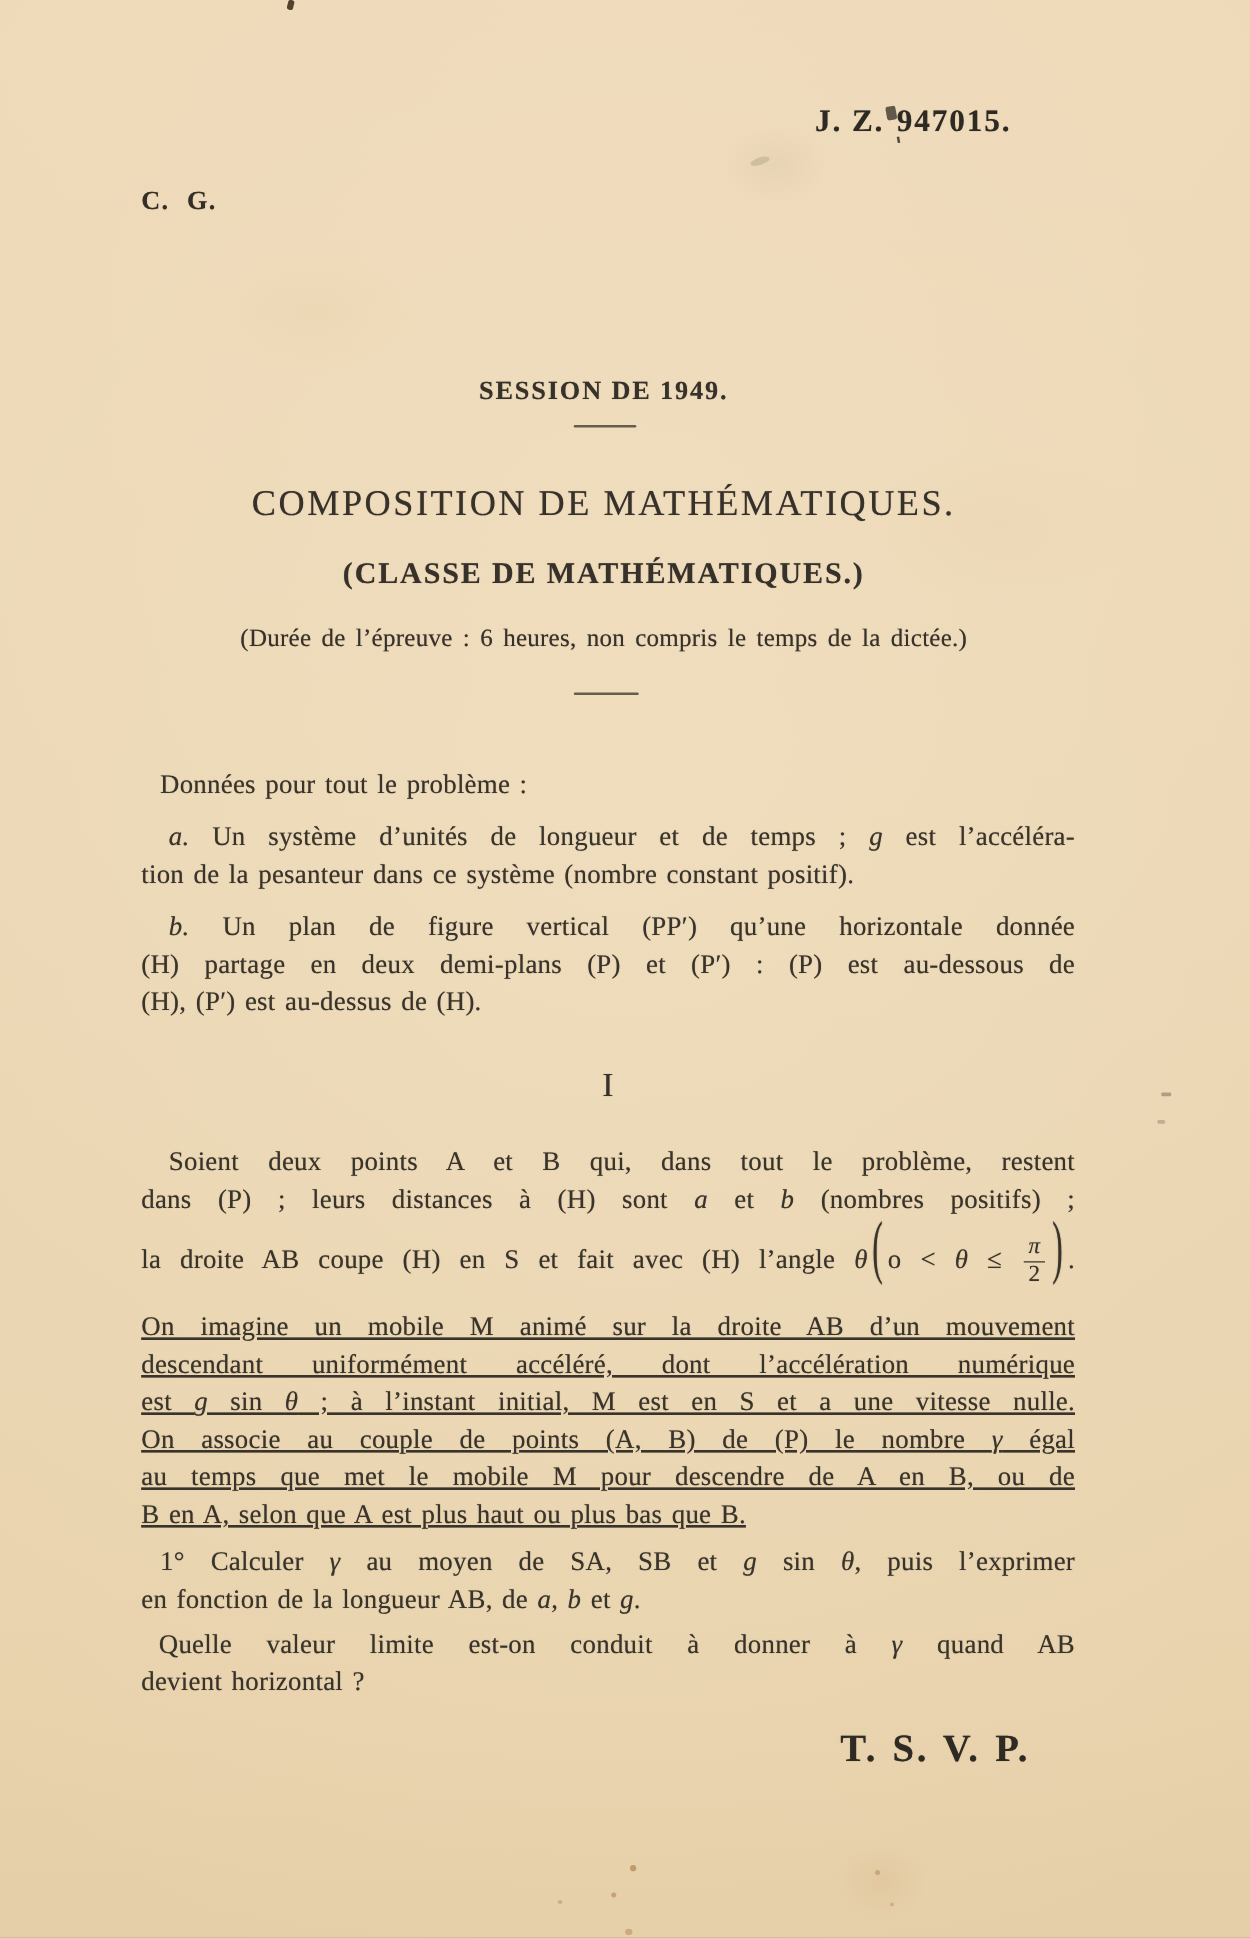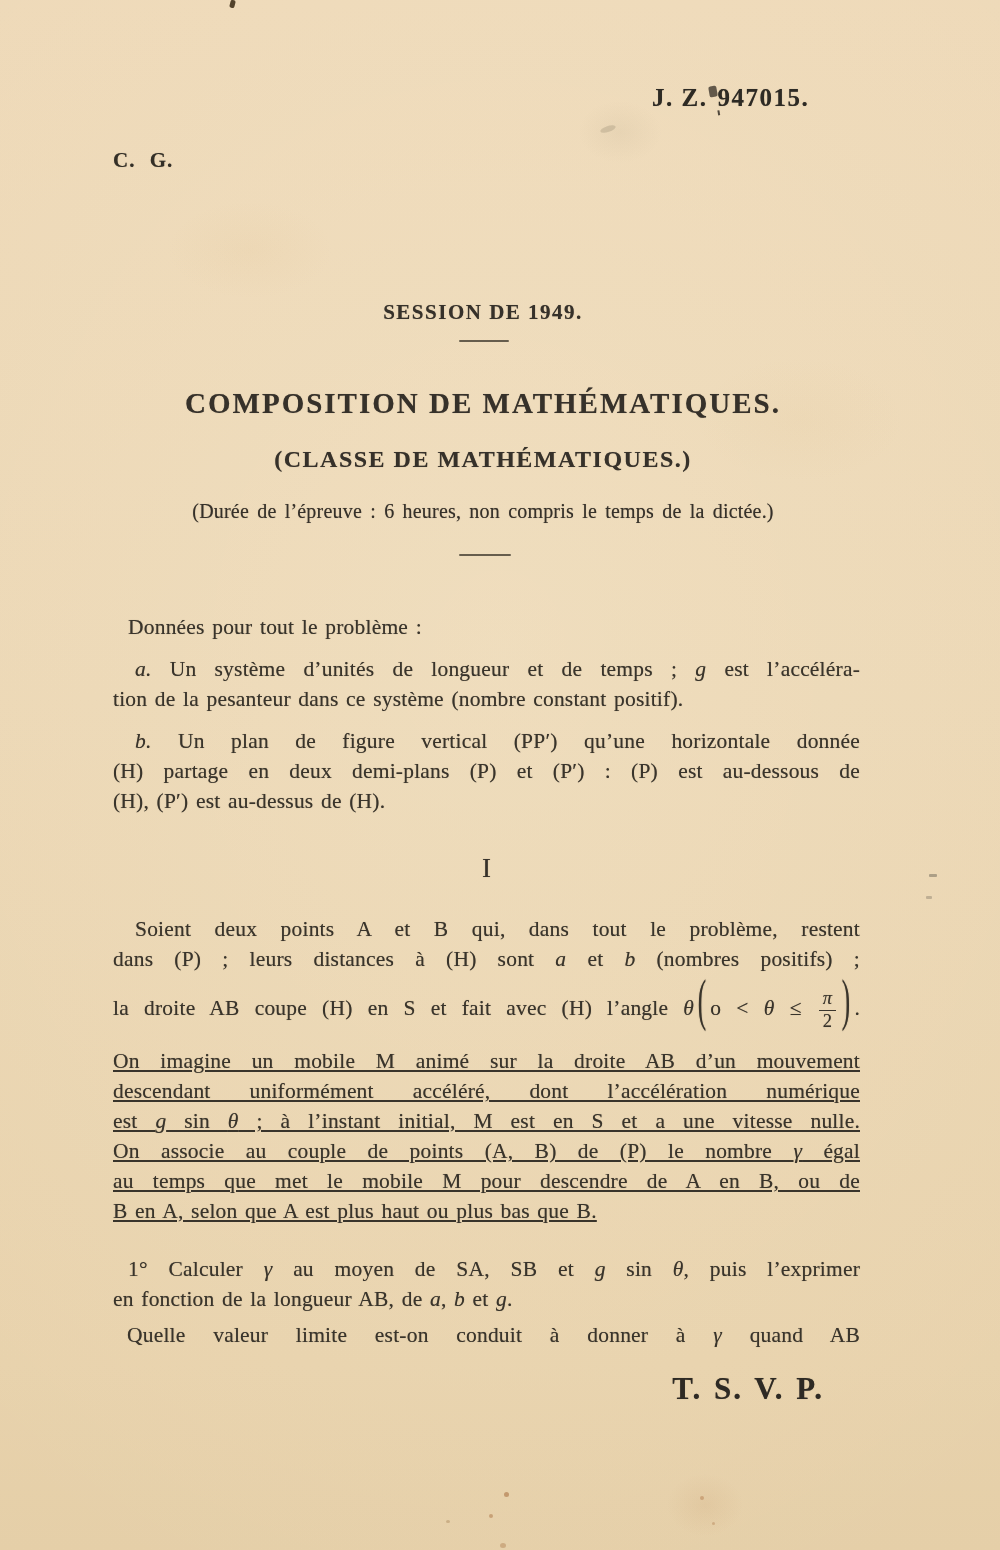--- a/index.html
+++ b/index.html
@@ -36,40 +36,40 @@
     font-size:21px; font-weight:bold; word-spacing:8px; letter-spacing:1px;
     color:#332f27;
   }
 
   
   .headings{ position:absolute; left:0; top:0; width:966px; text-align:center; color:#36312a;}
   .session{ position:absolute; left:0; right:0; top:300px; font-size:21px; font-weight:bold; letter-spacing:1.5px; }
   .rule{ position:absolute; height:2.4px; background:#4d463a; border-radius:1px; opacity:.85;}
   .rule1{ left:459px; top:340px; width:50px; }
   .rule2{ left:459px; top:554px; width:52px; }
-  .title{ position:absolute; left:0; right:0; top:387px; font-size:29px; font-weight:bold; letter-spacing:2px; }
+  .title{ position:absolute; left:0; right:0; top:387px; font-size:29px; font-weight:normal; letter-spacing:2px; }
   .subtitle{ position:absolute; left:0; right:0; top:446px; font-size:24px; font-weight:bold; letter-spacing:1.5px; }
   .duree{ position:absolute; left:0; right:0; top:500px; font-size:20px; word-spacing:3px; letter-spacing:0.2px;}
 
   
   .bodycol{
     position:absolute; left:113px; top:612px; width:747px;
     font-size:21.5px; line-height:30px; letter-spacing:0.2px; word-spacing:2px;
     color:#39342b;
   }
   .line{ min-height:30px; }
   .jl{ text-align:justify; text-align-last:justify; }
   .ll{ text-align:left; }
   .ind{ padding-left:22px; }
   .it{ font-style:italic; }
   .pa,.pb{ margin-top:12px; }
   .sec{ margin-top:34px; text-align:center; font-size:27px; line-height:36px; color:#36312a; }
   .p1{ margin-top:28px; }
   .p2{ margin-top:6px;text-decoration:underline; }
-  .p3{ margin-top:28px; }
+  .p3{ margin-top:8px; }
   .p4{ margin-top:6px; }
   .tsvp{ margin-top:24px; text-align:right; padding-right:36px;
          font-size:31px; font-weight:bold; letter-spacing:2px; color:#2e2a24;}
 
   
   .formula{ height:66px; line-height:66px; }
   .bigp{
     display:inline-block; font-size:24px; font-weight:normal;
     transform:scaleY(2.35) scaleX(1.05); transform-origin:center 58%;
     margin:0 4px; line-height:66px;
@@ -149,20 +149,21 @@
       <div class="line ll"><span>B en A, selon que A est plus haut ou plus bas que B.</span></div>
     </div>
 
     <div class="para p3">
       <div class="line jl" style="padding-left:15px"><span>1° Calculer </span><span class="it">γ</span><span> au moyen de SA, SB et </span><span class="it">g</span><span> sin </span><span class="it">θ</span><span>, puis l’exprimer</span></div>
       <div class="line ll"><span>en fonction de la longueur AB, de </span><span class="it">a</span><span>, </span><span class="it">b</span><span> et </span><span class="it">g</span><span>.</span></div>
     </div>
 
     <div class="para p4">
       <div class="line jl" style="padding-left:14px"><span>Quelle valeur limite est-on conduit à donner à </span><span class="it">γ</span><span> quand AB</span></div>
+      <div class="line ll"><span>devient horizontal ?</span></div>
     </div>
 
     <div class="tsvp">T. S. V. P.</div>
   </div>
 
   <div class="speck sp-top"></div>
   <div class="speck sp-squig"></div>
   <div class="speck sp-m1"></div>
   <div class="speck sp-m2"></div>
   <div class="speck sp-r1"></div>

